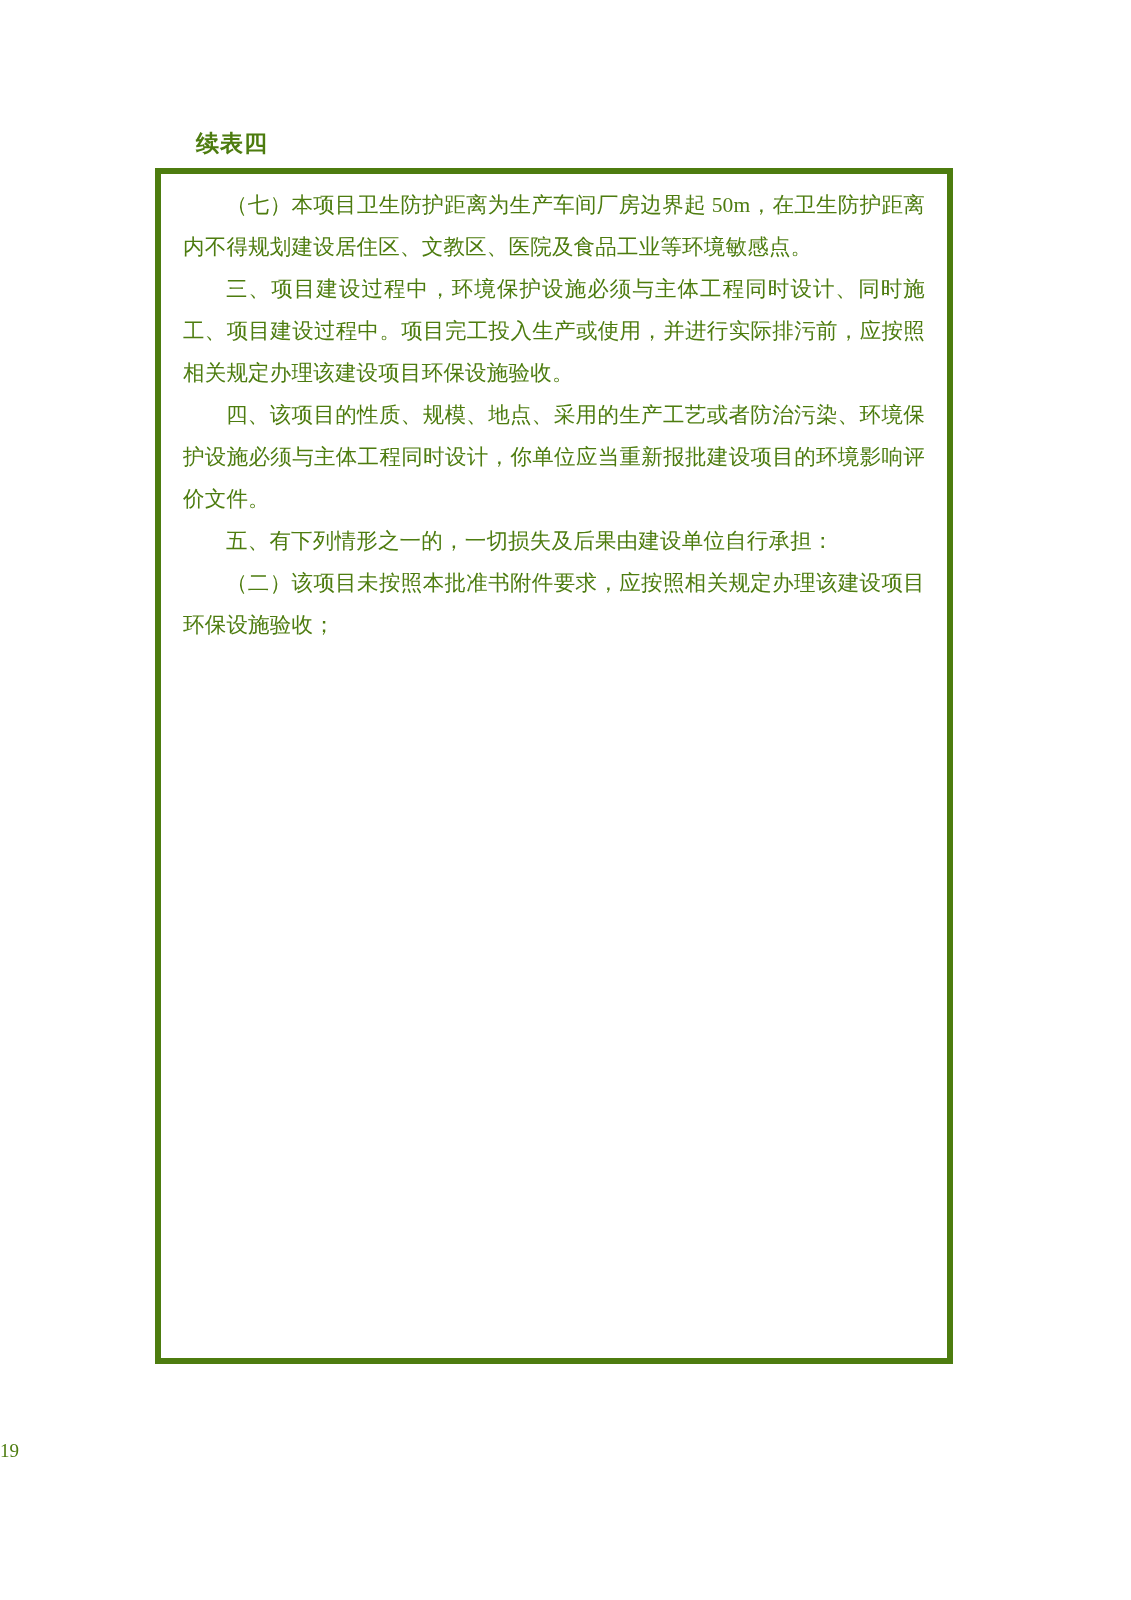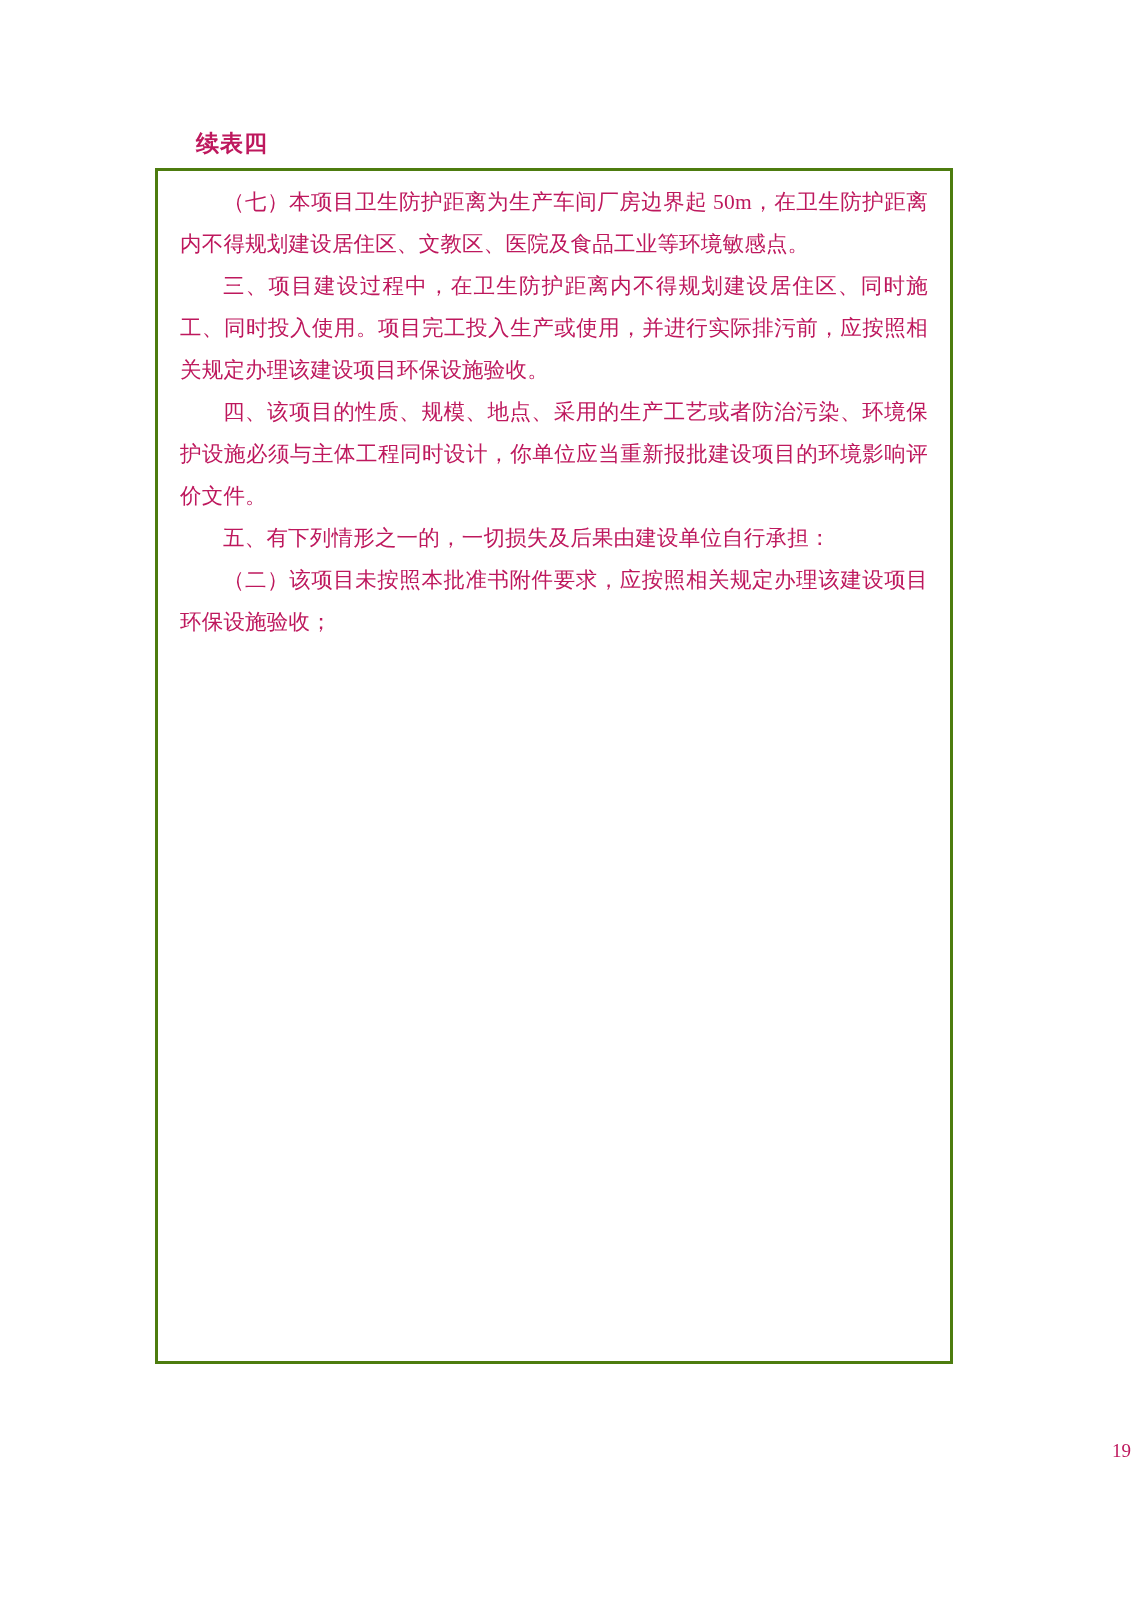--- a/index.html
+++ b/index.html
@@ -6,39 +6,39 @@
     margin: 0;
     padding: 0;
     background: #ffffff;
   }
   .page {
     position: relative;
     width: 1131px;
     height: 1600px;
     background: #ffffff;
     font-family: "Liberation Serif", "DejaVu Serif", serif;
-    color: #be185d;
+    color: #4d7c0f;
     box-sizing: border-box;
   }
   .doc-heading {
     position: absolute;
     left: 196px;
     top: 128px;
     font-size: 23px;
     font-weight: bold;
     letter-spacing: 1px;
     font-family: "Liberation Sans", "DejaVu Sans", sans-serif;
   }
   .table-box {
     position: absolute;
     left: 155px;
     top: 168px;
     width: 798px;
     height: 1196px;
-    border: 3px solid #4d7c0f;
+    border: 6px solid #4d7c0f;
     box-sizing: border-box;
   }
   .table-cell {
     padding: 10px 22px 0 22px;
     box-sizing: border-box;
     height: 100%;
   }
   .para {
     font-size: 21.5px;
     line-height: 42px;
@@ -46,36 +46,36 @@
     text-align: justify;
     text-justify: inter-ideograph;
     margin: 0;
     letter-spacing: 0.2px;
   }
   .page-number {
     position: absolute;
     left: 0;
     right: 0;
     top: 1440px;
-    text-align: right;
+    text-align: left;
     font-size: 19px;
     font-family: "Liberation Serif", "DejaVu Serif", serif;
   }
 </style>
 </head>
 <body>
 
 <div class="page">
 
   <div class="doc-heading">续表四</div>
 
   <div class="table-box">
     <div class="table-cell">
       <p class="para">（七）本项目卫生防护距离为生产车间厂房边界起 50m，在卫生防护距离内不得规划建设居住区、文教区、医院及食品工业等环境敏感点。</p>
-      <p class="para">三、项目建设过程中，在卫生防护距离内不得规划建设居住区、同时施工、同时投入使用。项目完工投入生产或使用，并进行实际排污前，应按照相关规定办理该建设项目环保设施验收。</p>
+      <p class="para">三、项目建设过程中，环境保护设施必须与主体工程同时设计、同时施工、项目建设过程中。项目完工投入生产或使用，并进行实际排污前，应按照相关规定办理该建设项目环保设施验收。</p>
       <p class="para">四、该项目的性质、规模、地点、采用的生产工艺或者防治污染、环境保护设施必须与主体工程同时设计，你单位应当重新报批建设项目的环境影响评价文件。</p>
       <p class="para">五、有下列情形之一的，一切损失及后果由建设单位自行承担：</p>
       <p class="para">（二）该项目未按照本批准书附件要求，应按照相关规定办理该建设项目环保设施验收；</p>
     </div>
   </div>
 
   <div class="page-number">19</div>
 
 </div>
 

